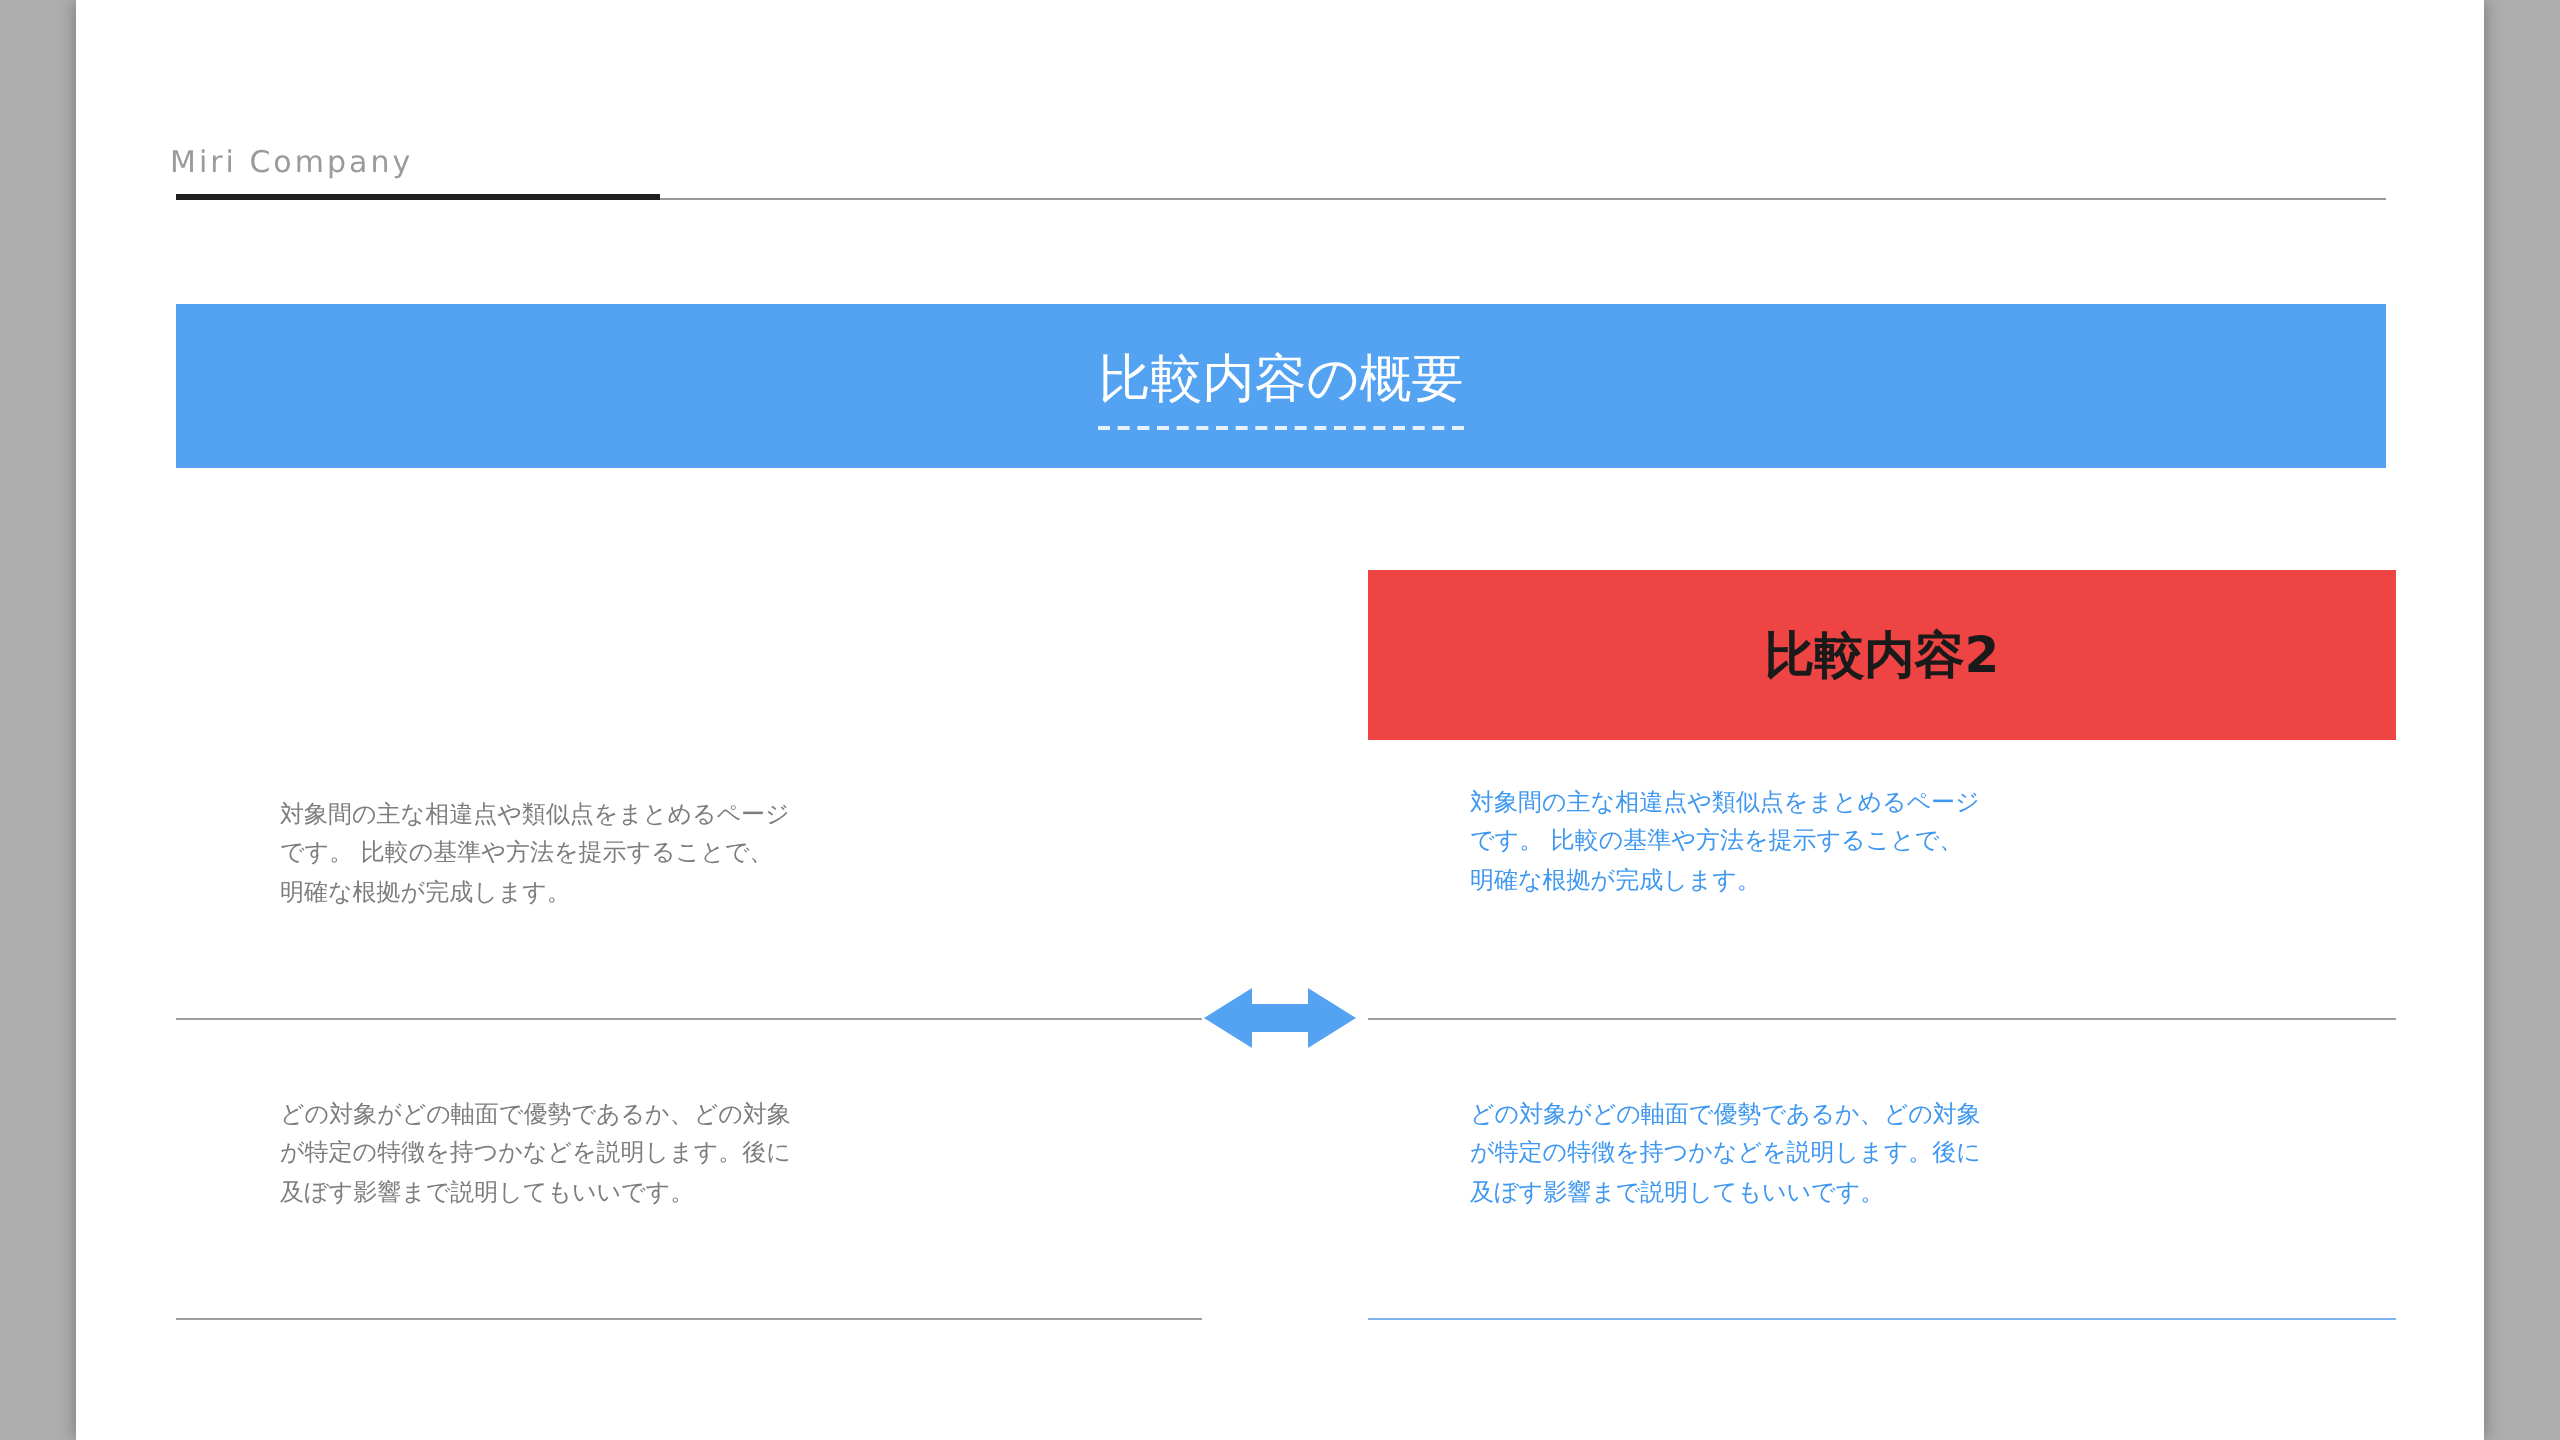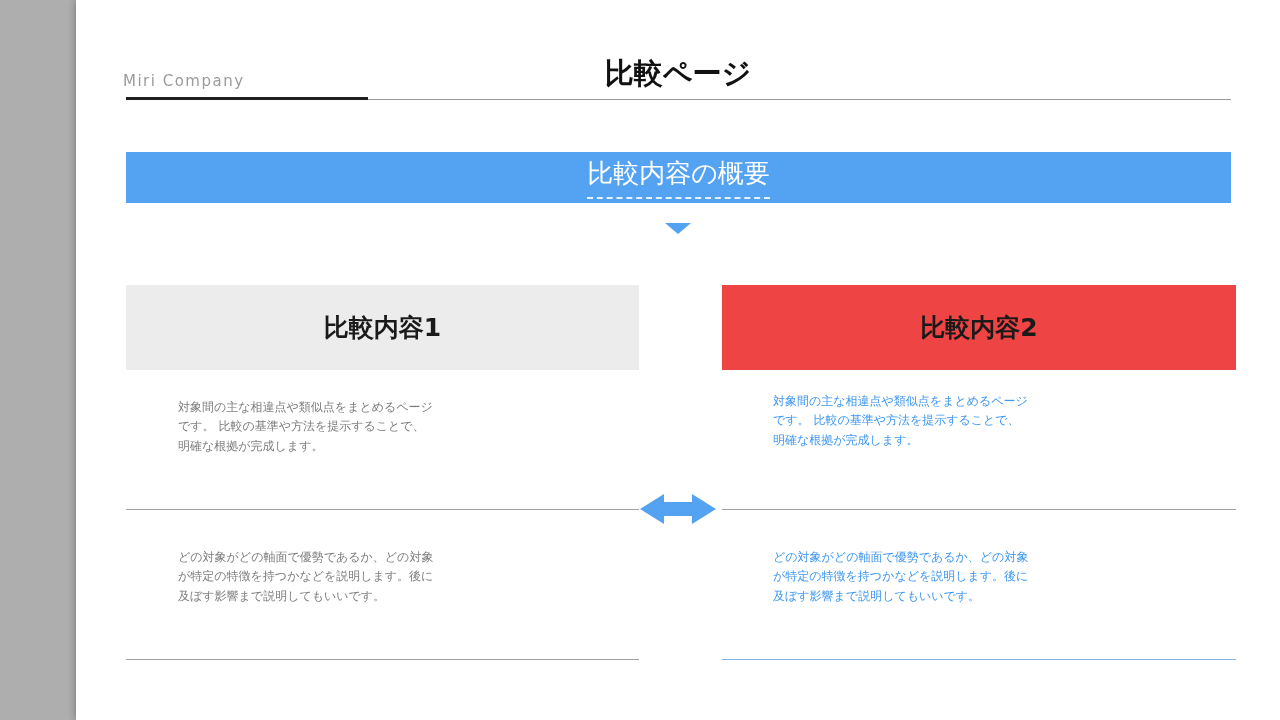--- a/index.html
+++ b/index.html
@@ -7,21 +7,20 @@
   body {
     font-family: "DejaVu Sans", "Liberation Sans", sans-serif;
     background: #aeaeae;
   }
   .stage { position: relative; width: 1280px; height: 720px; background: #aeaeae; }
   .slide {
     position: absolute; left: 38px; top: 0;
     width: 1204px; height: 720px;
     background: #ffffff;
     box-shadow: 0 0 8px rgba(0,0,0,0.35);
-    margin-left: 38px;
   }
 
   
   .logo {
     position: absolute; left: 47px; top: 72px;
     font-size: 15px; color: #9b9b9b; letter-spacing: 1.5px;
   }
   .page-title {
     position: absolute; left: 0; top: 54px; width: 100%;
     text-align: center; font-size: 29px; font-weight: 700; color: #111111;
@@ -31,21 +30,21 @@
     width: 242px; height: 3px; background: #1f1f1f;
   }
   .rule-light {
     position: absolute; left: 292px; top: 99px;
     width: 863px; height: 1px; background: #9a9a9a;
   }
 
   
   .banner {
     position: absolute; left: 50px; top: 152px;
-    width: 1105px; height: 51px;
+    width: 1105px; height: 82px;
     background: #54a3f3;
     display: flex; align-items: center; justify-content: center;
   }
   .banner-label {
     color: #ffffff; font-size: 26px; font-weight: 500;
     padding-bottom: 6px;
     border-bottom: 2px dashed rgba(255,255,255,0.85);
   }
   .banner-triangle {
     position: absolute; left: 589px; top: 223px;
@@ -91,30 +90,28 @@
     width: 76px; height: 36px;
   }
 </style>
 </head>
 <body>
 
 <div class="stage">
   <div class="slide">
 
     <div class="logo">Miri Company</div>
-    <div class="page-title">比較ページ</div>
     <div class="rule-dark"></div>
     <div class="rule-light"></div>
 
     <div class="banner">
       <span class="banner-label">比較内容の概要</span>
     </div>
     <div class="banner-triangle"></div>
 
-    <div class="col-header left">比較内容1</div>
     <div class="col-header right">比較内容2</div>
 
     <div class="para p1 left gray">
       <div>対象間の主な相違点や類似点をまとめるページ</div>
       <div>です。 比較の基準や方法を提示することで、</div>
       <div>明確な根拠が完成します。</div>
     </div>
     <div class="para p1 right blue">
       <div>対象間の主な相違点や類似点をまとめるページ</div>
       <div>です。 比較の基準や方法を提示することで、</div>

